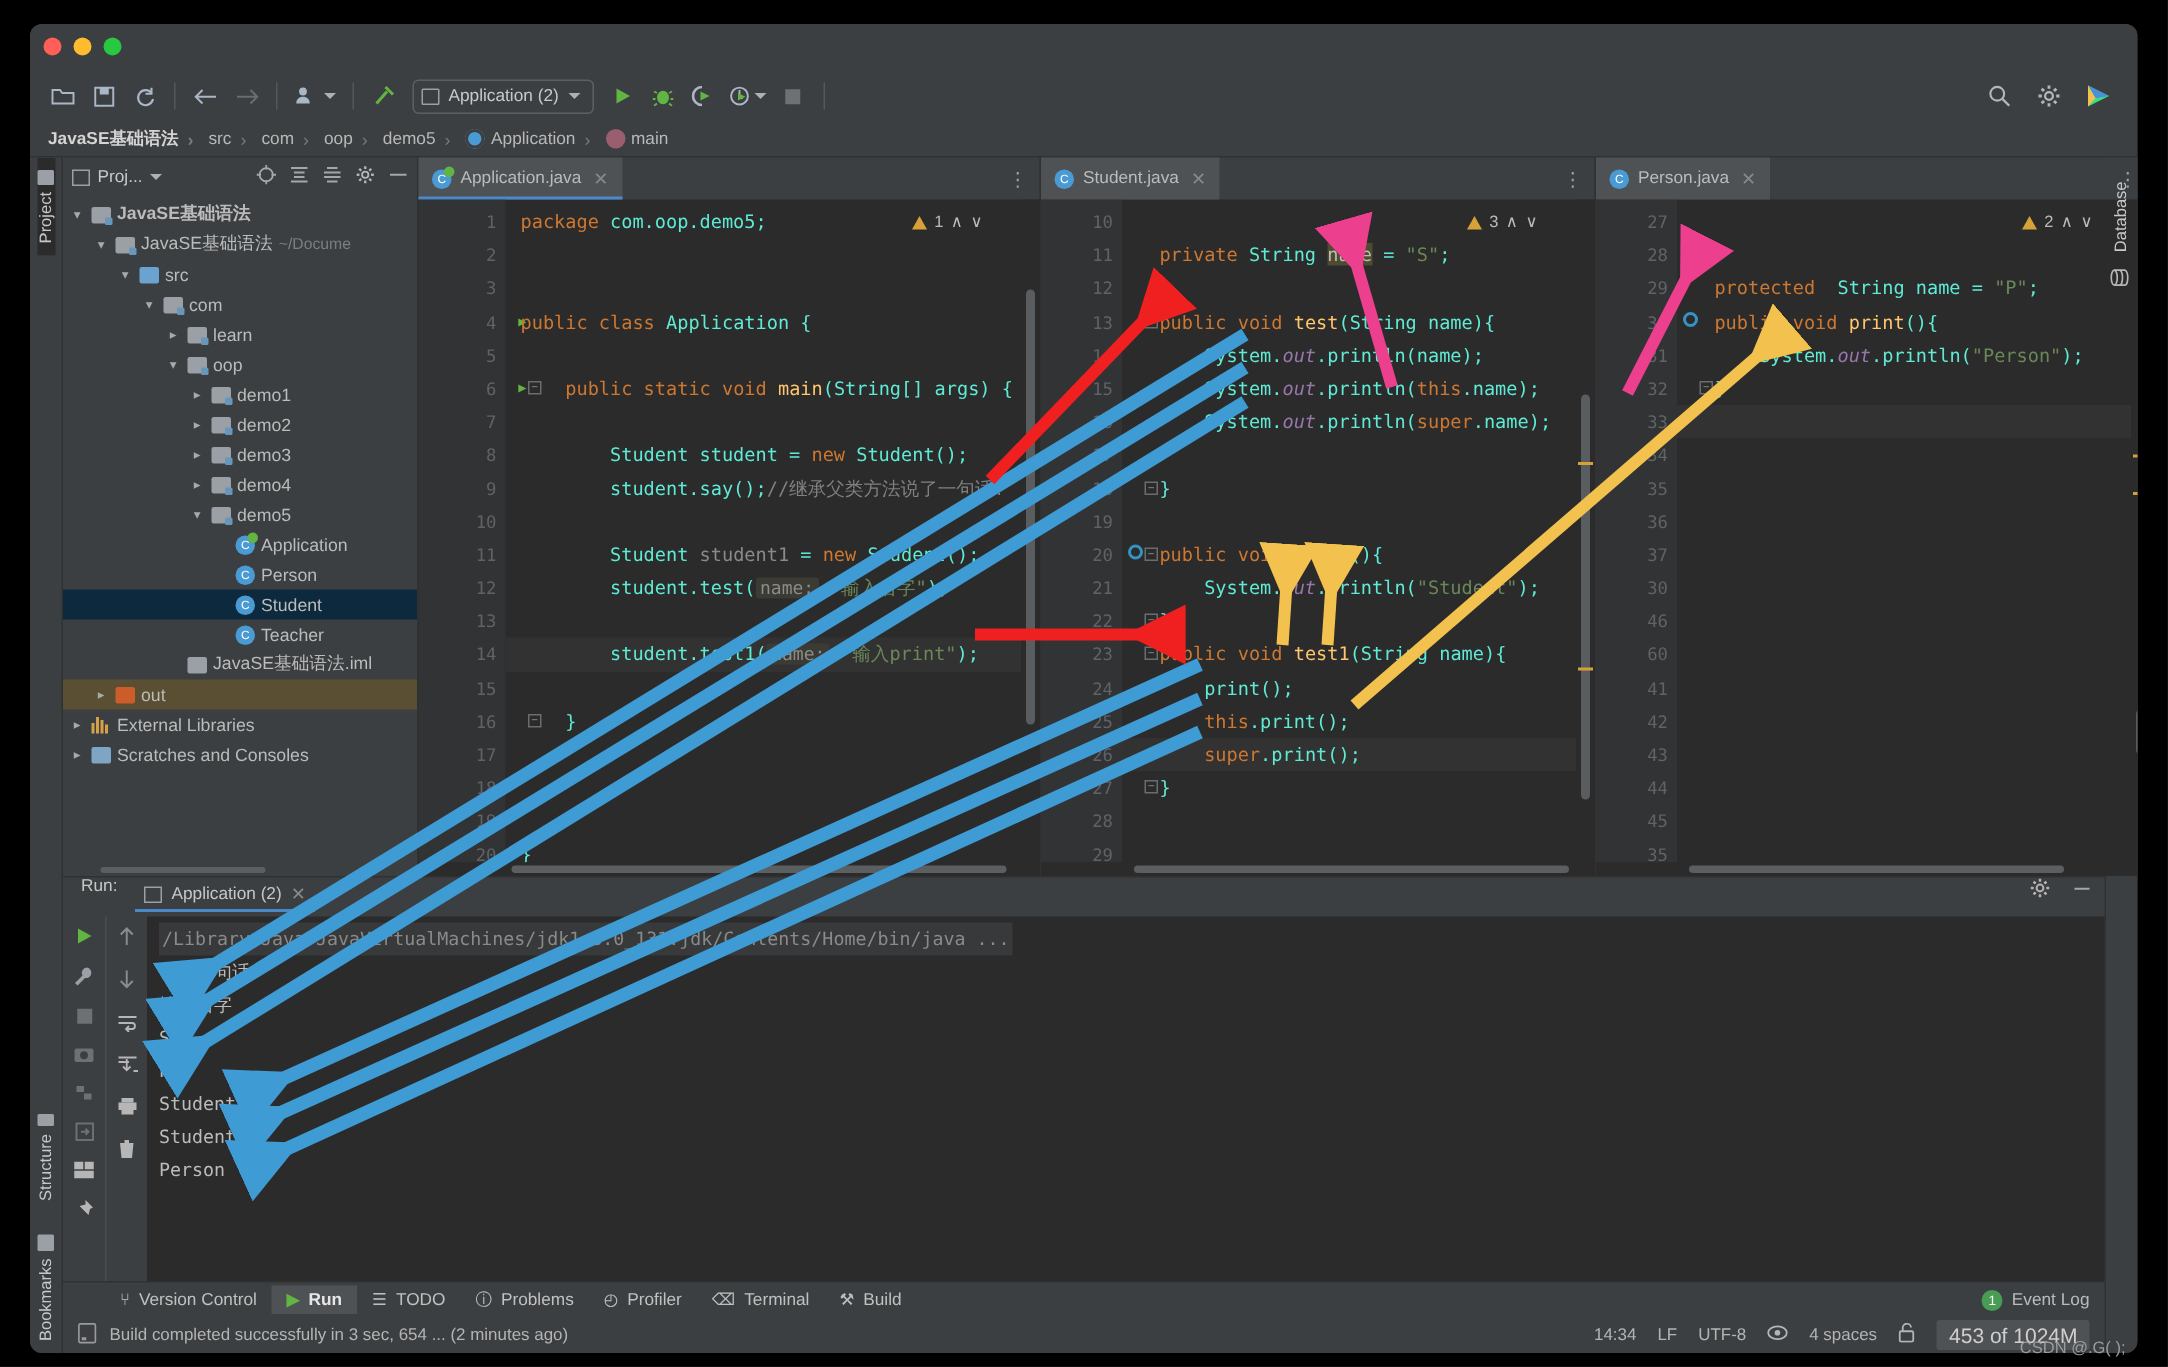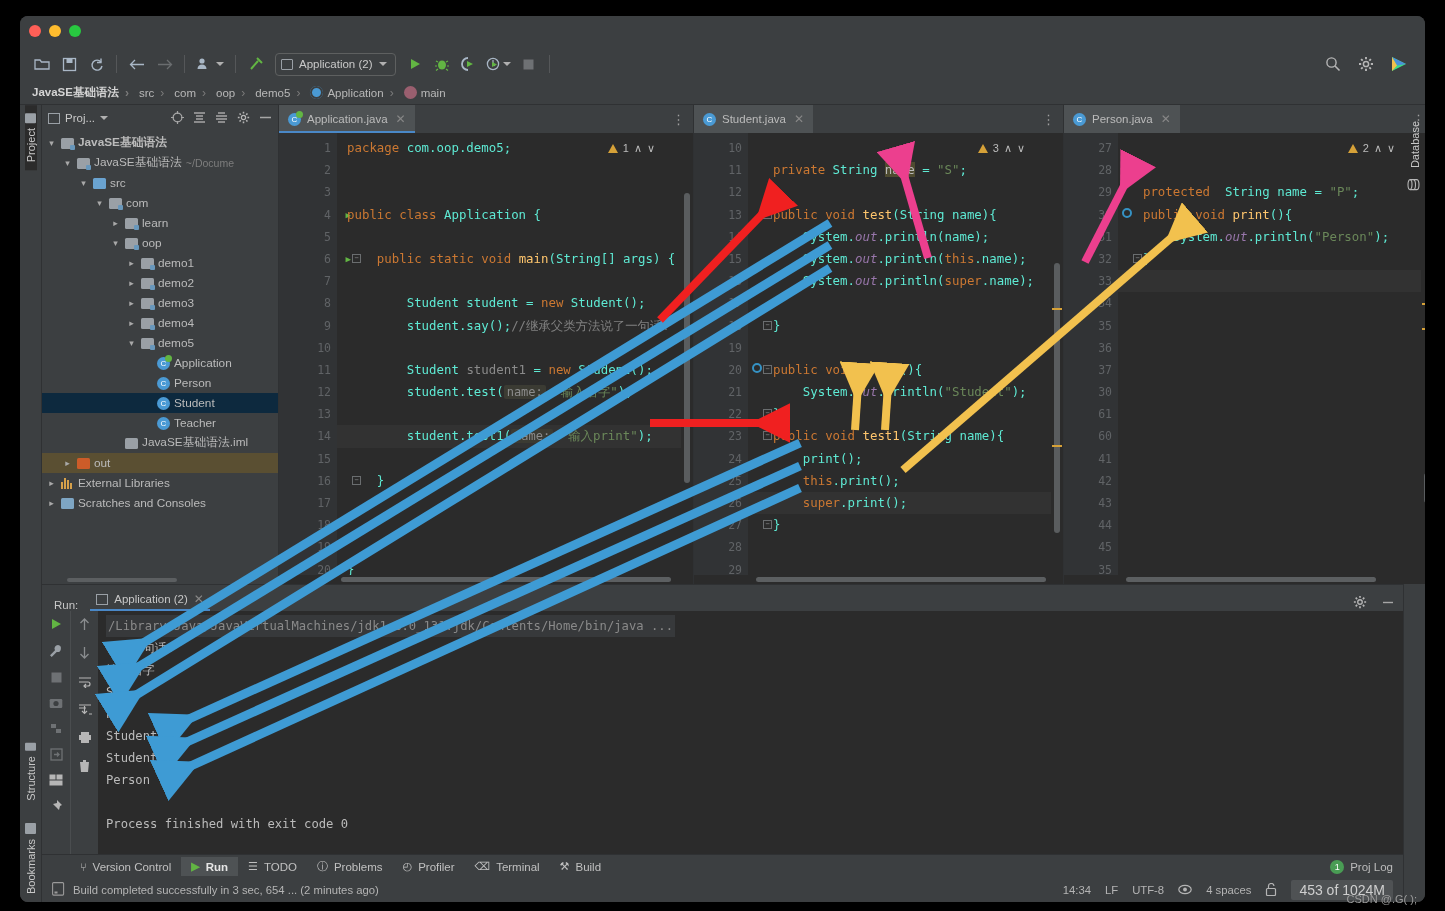--- a/index.html
+++ b/index.html
@@ -138,21 +138,21 @@
   .hl-name{background:#4e4b30;}
   .warnbox{position:absolute; right:26px; top:4px; display:flex;align-items:center;gap:5px;font-family:"Liberation Sans",sans-serif;font-size:11px;color:#bbb;z-index:5;}
   .wtri{width:0;height:0;border-left:5px solid transparent;border-right:5px solid transparent;border-bottom:9px solid #d6a138;position:relative;}
   .mrkbar{ width:12px; flex:0 0 12px; background:#2b2b2b; position:relative;}
   .mrk-thumb{position:absolute;left:3px;width:6px;background:#5a5d5f;border-radius:3px;}
   .mrk-line{position:absolute;left:1px;width:10px;height:2px;background:#d6a138;}
   .hscroll{height:9px;flex:0 0 9px;background:#2b2b2b;position:relative;}
   .hscroll i{position:absolute;height:5px;top:2px;background:#5c5f61;border-radius:3px;}
   
   .runpanel{ flex:0 0 270px; background:#3c3f41; display:flex; flex-direction:column; border-top:1px solid #2f3133;}
-  .run-head{height:26px;flex:0 0 26px;display:flex;align-items:flex-end;gap:10px;padding:0 8px;font-size:11.5px;color:#c7c7c7;}
+  .run-head{height:26px;flex:0 0 26px;display:flex;align-items:flex-start;gap:10px;padding:0 8px;font-size:11.5px;color:#c7c7c7;}
   .run-tab{display:flex;align-items:center;gap:6px;padding:4px 8px 5px;position:relative;}
   .run-tab::after{content:"";position:absolute;left:2px;right:2px;bottom:0;height:2px;background:#4a88c7;}
   .run-head .rh-right{margin-left:auto;display:flex;gap:14px;align-items:center;color:#a6a6a6;}
   .run-body{flex:1;display:flex;min-height:0;}
   .run-left{width:28px;flex:0 0 28px;background:#3c3f41;display:flex;flex-direction:column;align-items:center;gap:10px;padding-top:6px;}
   .run-left2{width:28px;flex:0 0 28px;background:#3c3f41;display:flex;flex-direction:column;align-items:center;gap:12px;padding-top:6px;border-left:1px solid #4a4d4f;}
   .console{flex:1;background:#2b2b2b;font-family:"DejaVu Sans Mono",monospace;font-size:12.2px;line-height:22px;padding:4px 0 0 8px;color:#bbbbbb;overflow:hidden;position:relative;}
   .cmdline{color:#8a8a8a;background:#37393b;display:inline-block;padding:0 2px;}
   
   .bottombar{height:24px;flex:0 0 24px;background:#3c3f41;display:flex;align-items:center;padding-left:28px;gap:0;font-size:11.5px;border-top:1px solid #2f3133;}
@@ -585,21 +585,21 @@
                   <div class="gline">29</div>
                   <div class="gline">30<span style="position: absolute; right: -14px; top: 4px; width: 10px; height: 10px; border-radius: 50%; border: 2px solid rgb(53, 146, 196);"></span></div>
                   <div class="gline">31</div>
                   <div class="gline">32<span class="fold">−</span></div>
                   <div class="gline">33</div>
                   <div class="gline">34</div>
                   <div class="gline">35</div>
                   <div class="gline">36</div>
                   <div class="gline">37</div>
                   <div class="gline">30</div>
-                  <div class="gline">61</div>
+                  <div class="gline">46</div>
                   <div class="gline">60</div>
                   <div class="gline">41</div>
                   <div class="gline">42</div>
                   <div class="gline">43</div>
                   <div class="gline">44</div>
                   <div class="gline">45</div>
                   <div class="gline">35</div>
                 </div>
                 <div class="code"><div class="cline">&nbsp;</div><div class="cline">&nbsp;</div><div class="cline">  <span class="kw">protected</span>  <span class="plain">String name = </span><span class="str">"P"</span><span class="plain">;</span></div><div class="cline">  <span class="kw">public</span> <span class="kw">void</span> <span class="fn">print</span><span class="plain">(){</span></div><div class="cline">      <span class="plain">System.</span><span class="it">out</span><span class="plain">.println(</span><span class="str">"Person"</span><span class="plain">);</span></div><div class="cline">  <span class="plain">}</span></div><div class="cline hl">&nbsp;</div><div class="cline">&nbsp;</div><div class="cline">&nbsp;</div><div class="cline">&nbsp;</div><div class="cline">&nbsp;</div><div class="cline">&nbsp;</div><div class="cline">&nbsp;</div><div class="cline">&nbsp;</div><div class="cline">&nbsp;</div><div class="cline">&nbsp;</div><div class="cline">&nbsp;</div><div class="cline">&nbsp;</div><div class="cline">&nbsp;</div><div class="cline">&nbsp;</div><div class="warnbox"><span class="wtri"></span><span>2</span><span>∧</span><span>∨</span></div></div>
                 <div class="mrkbar">
@@ -695,21 +695,20 @@
           <div class="console" id="console">
               <div><span class="cmdline">/Library/Java/JavaVirtualMachines/jdk1.8.0_131.jdk/Contents/Home/bin/java ...</span></div>
               <div>说了一句话!</div>
               <div>输入名字</div>
               <div>S</div>
               <div>P</div>
               <div>Student</div>
               <div>Student</div>
               <div>Person</div>
               <div>&nbsp;</div>
-              <div>Process finished with exit code 0</div>
             </div>
         </div>
       </div>
 
       <div class="bottombar" id="bottombar">
           <div class="bb">
             <span style="font-size: 11px;">⑂</span>
             <span>Version Control</span>
           </div>
           <div class="bb active">
@@ -731,21 +730,21 @@
           <div class="bb">
             <span style="font-size: 11px;">⌫</span>
             <span>Terminal</span>
           </div>
           <div class="bb">
             <span style="font-size: 11px;">⚒</span>
             <span>Build</span>
           </div>
           <div class="bb-right">
             <span class="evbadge">1</span>
-            <span>Proj Log</span>
+            <span>Event Log</span>
           </div>
         </div>
 
       <div class="statusbar">
         <span>
           <svg width="13" height="14" viewBox="0 0 13 14">
               <rect x="0.6" y="0.6" width="11" height="12.5" rx="1" fill="none" stroke="#9a9a9a" stroke-width="1.1"></rect>
               <rect x="2.5" y="9.5" width="3" height="2" fill="#9a9a9a"></rect>
             </svg>
         </span>

